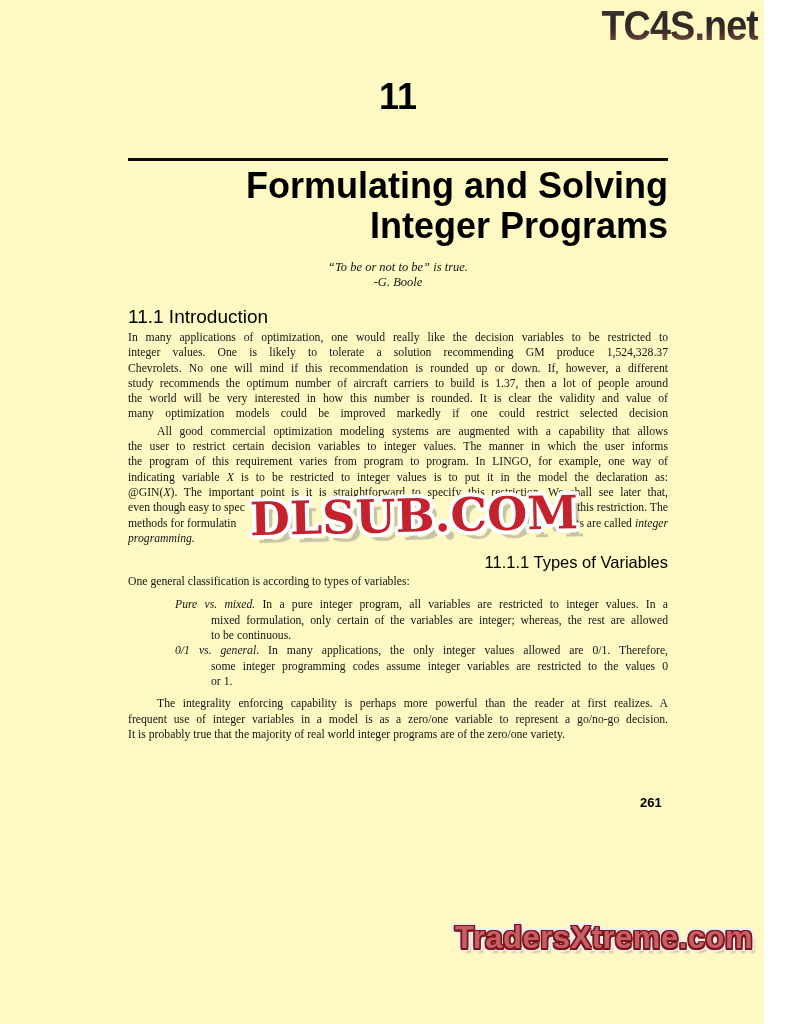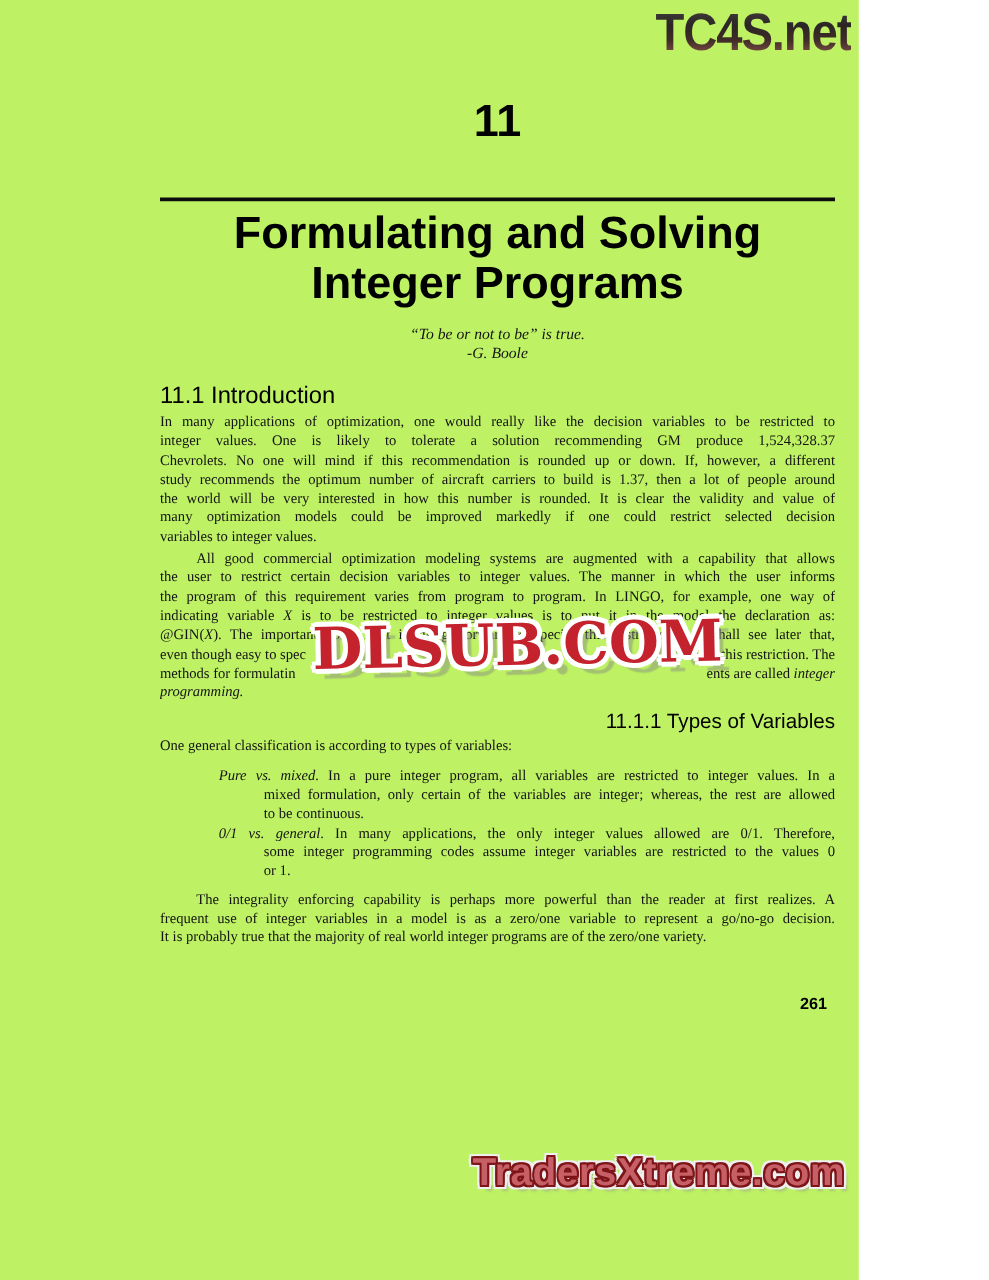--- a/index.html
+++ b/index.html
@@ -1,18 +1,18 @@
 <!DOCTYPE html>
 <html><head>
 <meta charset="utf-8">
 <style>
   * { margin:0; padding:0; box-sizing:border-box; }
   html,body { background:#ffffff; }
   .page {
-    position:relative; width:687px; height:1024px; background:#bef264;
+    position:relative; width:764px; height:1024px; background:#fef9c3;
     overflow:hidden; font-family:"Liberation Serif", serif; color:#141414;
   }
   
   .tc4s {
     position:absolute; top:2px; right:6px;
     font-family:"Liberation Sans", sans-serif; font-weight:bold;
     font-size:42px; line-height:48px; letter-spacing:-1px;
     transform:scaleX(0.9); transform-origin:top right;
     background:linear-gradient(180deg,#4a4543 0%,#2b2625 38%,#3f2b27 62%,#8a564b 92%,#96625a 100%);
     -webkit-background-clip:text; background-clip:text; color:transparent;
@@ -20,21 +20,21 @@
   .content { position:absolute; left:128px; top:12px; width:540px; padding-top:64px; }
   .chnum {
     font-family:"Liberation Sans", sans-serif; font-weight:bold;
     font-size:36px; line-height:41px; text-align:center; color:#000;
   }
   .rule { margin-top:41px; border-top:3px solid #0d0d0d; height:0; }
   .title {
     margin-top:5px; font-family:"Liberation Sans", sans-serif; font-weight:bold;
     font-size:36px; line-height:40px; text-align:center; color:#000;
   }
-  .title span { display:block; }
+  .title span { display:block;text-align:right; }
   .quote { margin-top:14px; text-align:center; font-style:italic; font-size:12.5px; line-height:15px; }
   h2.sec {
     margin-top:16px; font-family:"Liberation Sans", sans-serif; font-weight:normal;
     font-size:19px; line-height:22px; color:#000;
   }
   h3.sec {
     margin-top:7px; font-family:"Liberation Sans", sans-serif; font-weight:normal;
     font-size:16.5px; line-height:19px; color:#000;text-align:right;
   }
   .para { margin-top:2px; }
@@ -110,21 +110,20 @@
 
     <h2 class="sec">11.1 Introduction</h2>
 
     <div class="para">
       <div class="bl">In many applications of optimization, one would really like the decision variables to be restricted to</div>
       <div class="bl">integer values. One is likely to tolerate a solution recommending GM produce 1,524,328.37</div>
       <div class="bl">Chevrolets. No one will mind if this recommendation is rounded up or down. If, however, a different</div>
       <div class="bl">study recommends the optimum number of aircraft carriers to build is 1.37, then a lot of people around</div>
       <div class="bl">the world will be very interested in how this number is rounded. It is clear the validity and value of</div>
       <div class="bl">many optimization models could be improved markedly if one could restrict selected decision</div>
-      <div class="bl last">variables to integer values.</div>
     </div>
 
     <div class="para">
       <div class="bl fi">All good commercial optimization modeling systems are augmented with a capability that allows</div>
       <div class="bl">the user to restrict certain decision variables to integer values. The manner in which the user informs</div>
       <div class="bl">the program of this requirement varies from program to program. In LINGO, for example, one way of</div>
       <div class="bl">
         <span>indicating variable </span><span class="it">X</span><span> is to be restricted to integer values is to put it in the model the declaration as:</span>
       </div>
       <div class="bl">

